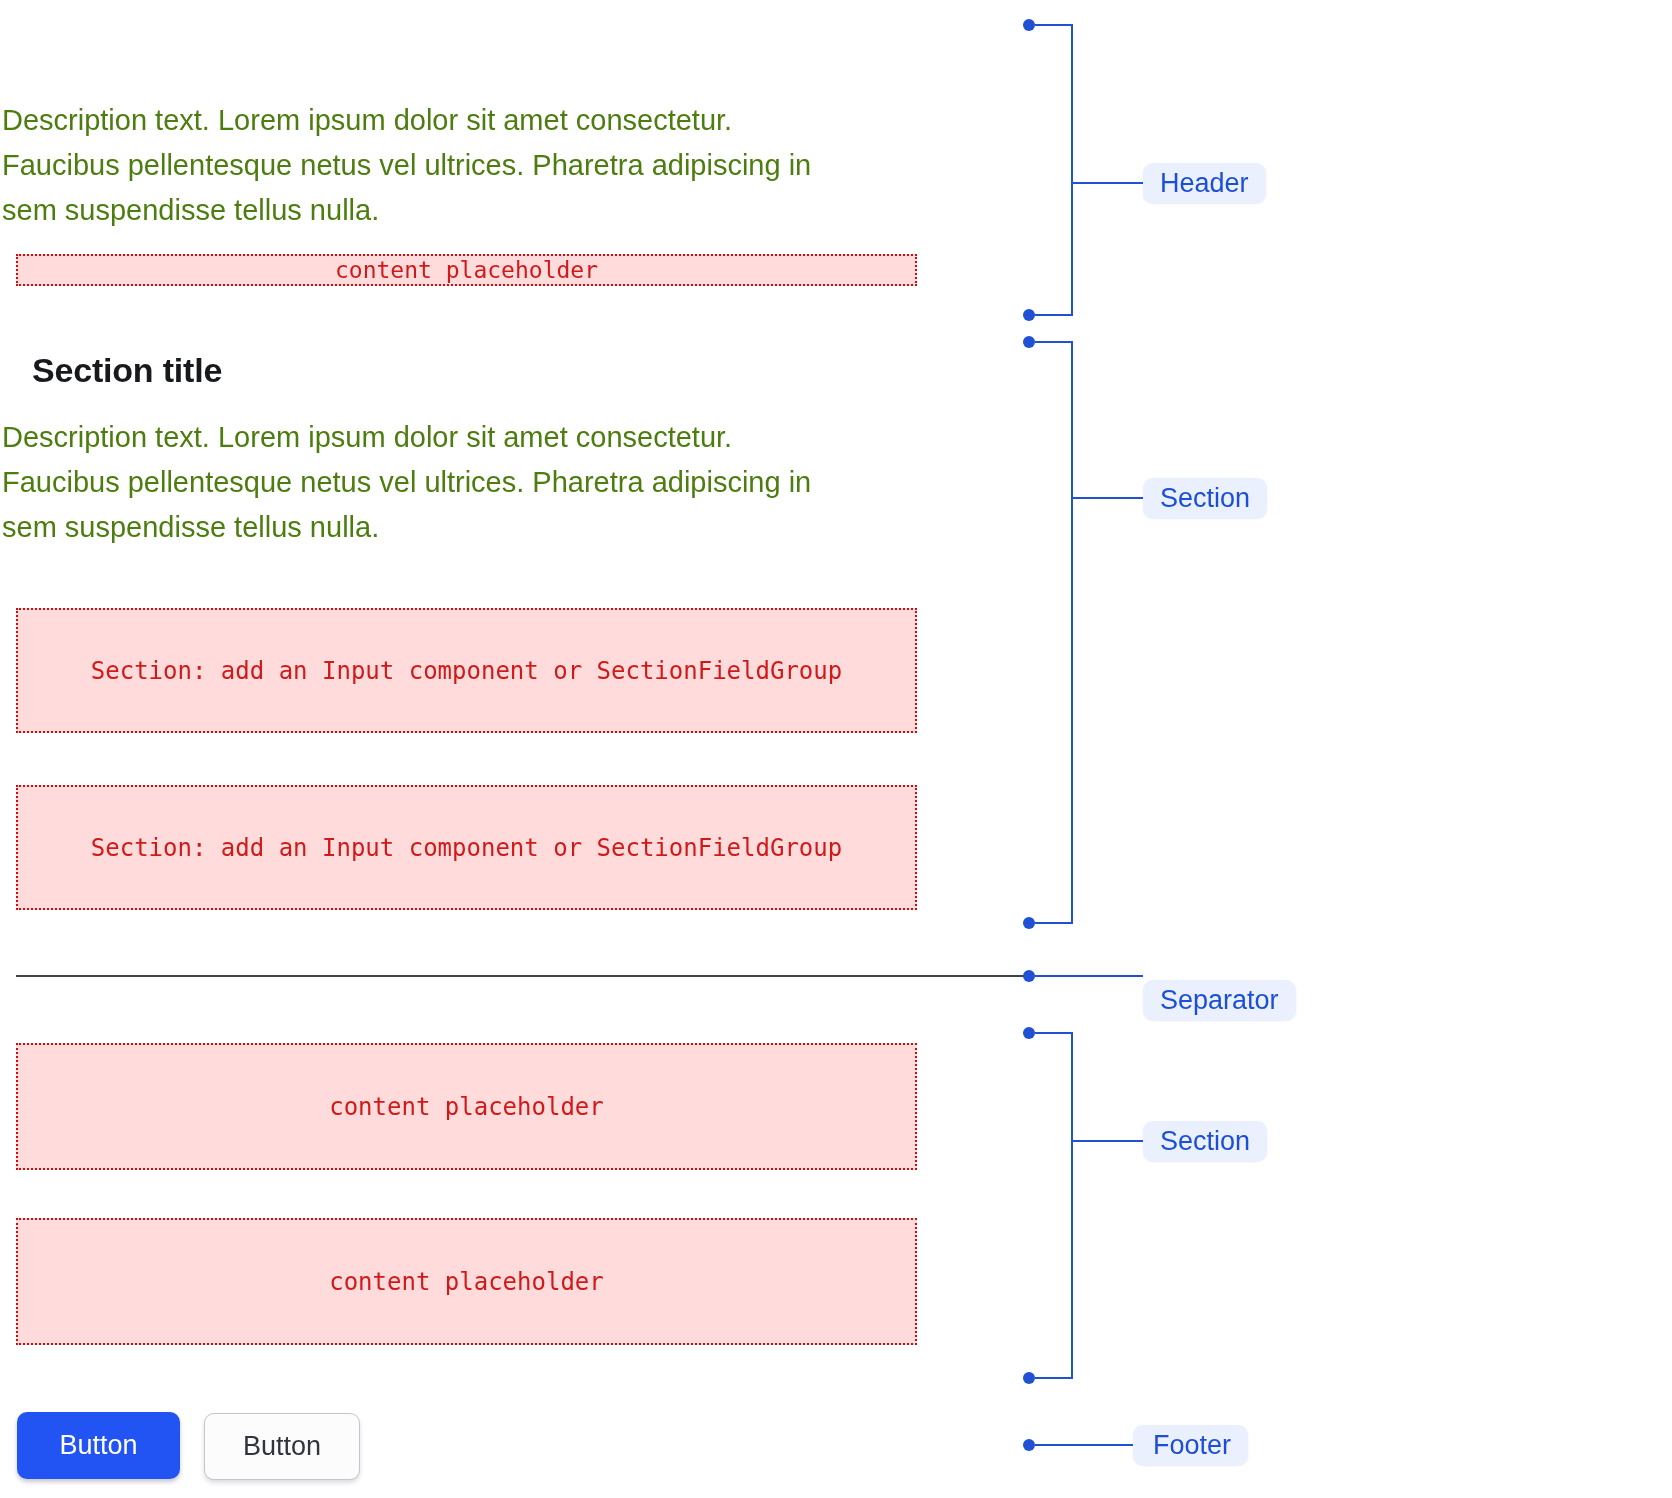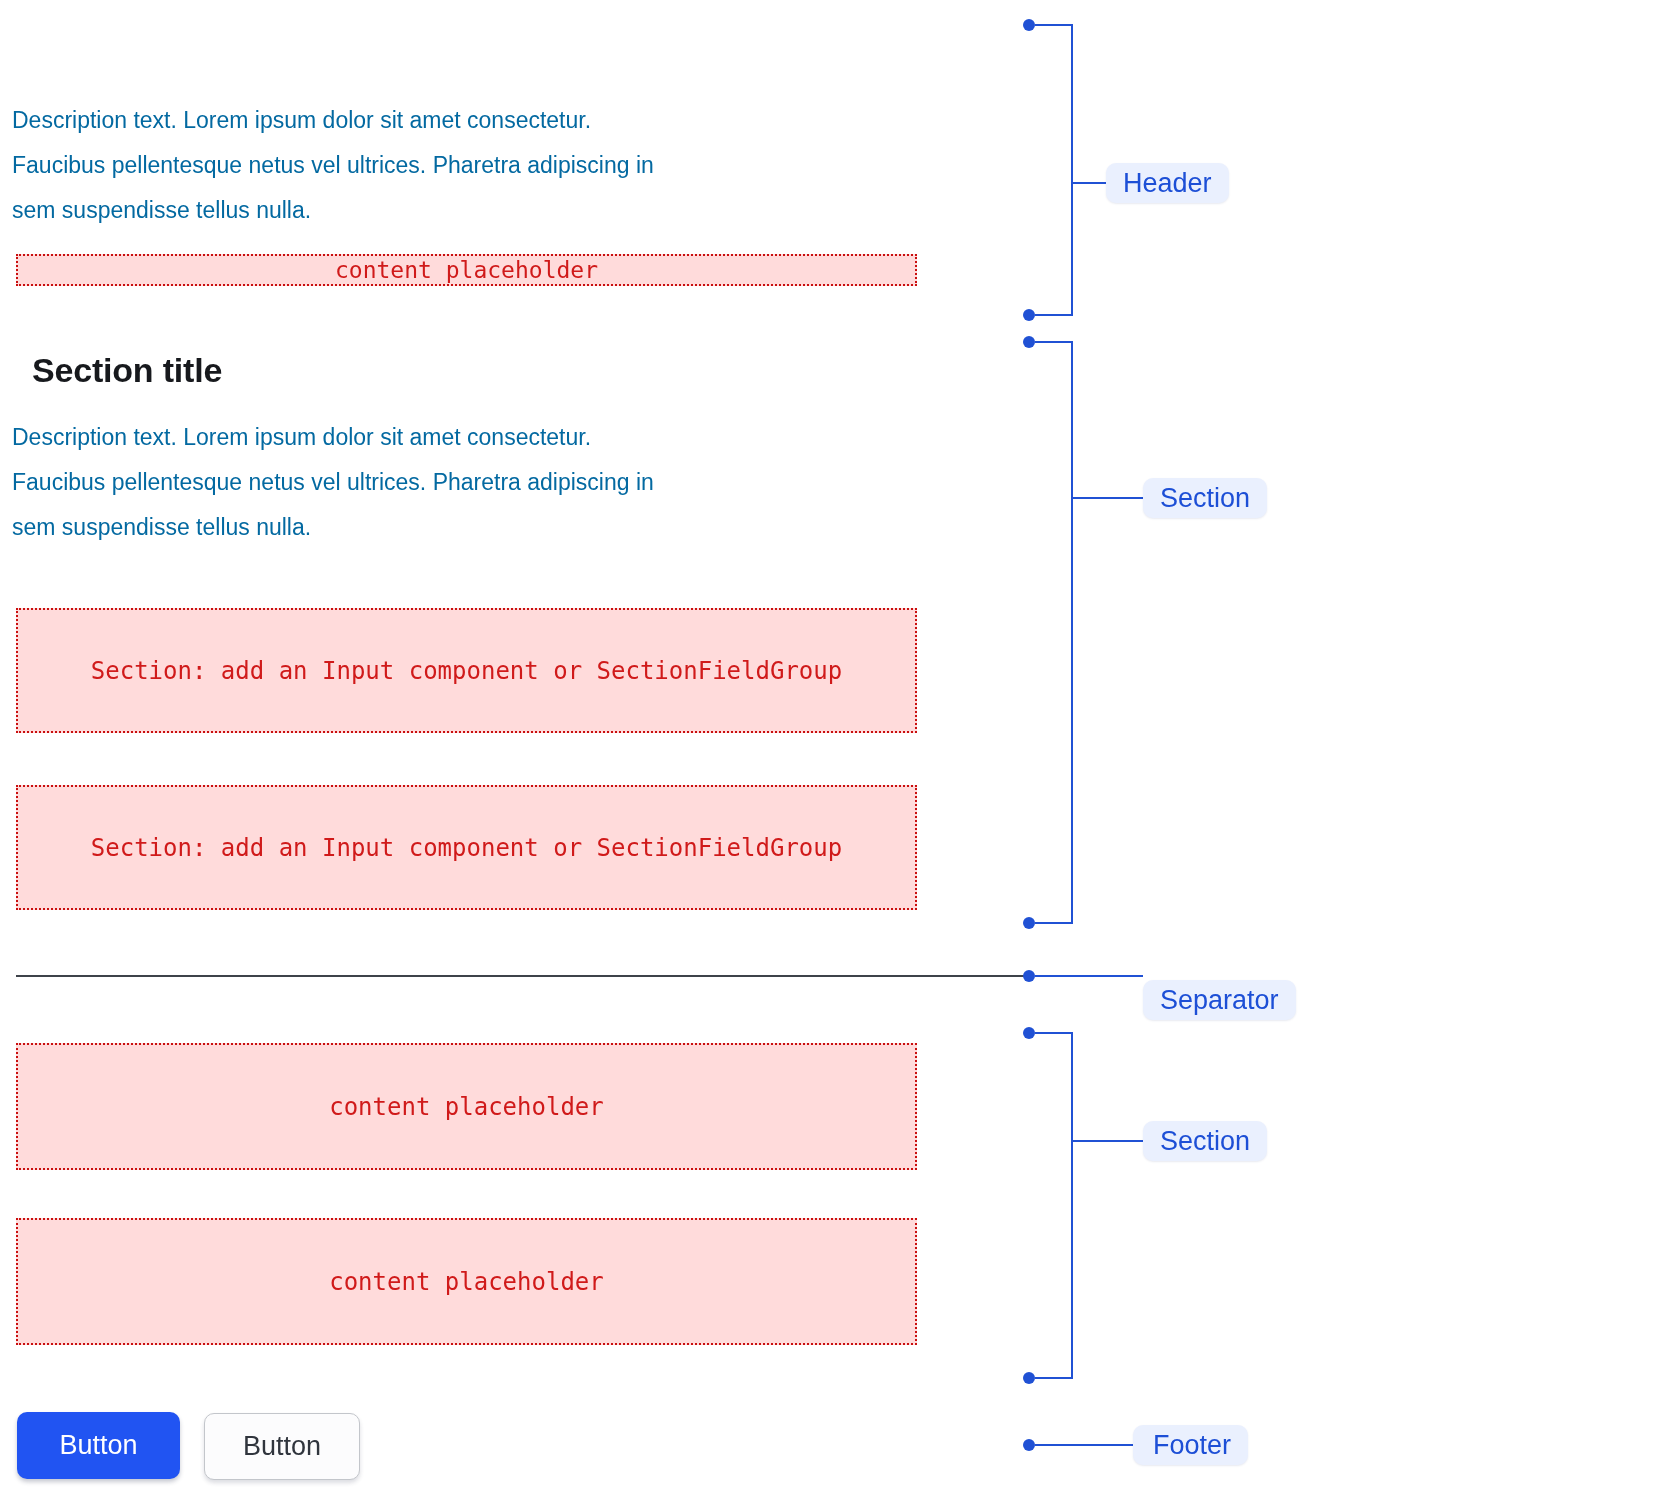--- a/index.html
+++ b/index.html
@@ -17,22 +17,22 @@
     left:16px;top:21px;
     font-size:46px;font-weight:600;color:#17191d;letter-spacing:-0.3px;
     line-height:55px;
   }
   .section-title{
     left:32px;top:350px;
     font-size:34px;font-weight:600;color:#17191d;letter-spacing:-0.2px;
     line-height:41px;
   }
   .desc{
-    left:12px;width:1000px;
-    font-size:23px;line-height:45px;color:#0369a1;
+    left:2px;width:1000px;
+    font-size:29px;line-height:45px;color:#4d7c0f;
     white-space:pre-line;
   }
   .desc-1{top:98px;}
   .desc-2{top:415px;}
 
   .placeholder{
     left:16px;width:901px;
     box-sizing:border-box;
     background:#ffdbdb;
     border:2px dotted #c90f0f;
@@ -130,21 +130,21 @@
     <span>content placeholder</span>
   </div>
 
   <button class="abs btn btn-primary">Button</button>
   <button class="abs btn btn-secondary">Button</button>
 
   <div class="abs dot" style="left:1023px;top:19px;"></div>
   <div class="abs dot" style="left:1023px;top:309px;"></div>
   <div class="abs bracket" style="left:1035px;top:24px;height:292px;"></div>
   <div class="abs hline" style="left:1073px;top:182px;width:70px;"></div>
-  <div class="abs ann-label" style="left:1106px;top:163px;">Header</div>
+  <div class="abs ann-label" style="left:1143px;top:163px;">Header</div>
 
   <div class="abs dot" style="left:1023px;top:336px;"></div>
   <div class="abs dot" style="left:1023px;top:917px;"></div>
   <div class="abs bracket" style="left:1035px;top:341px;height:583px;"></div>
   <div class="abs hline" style="left:1073px;top:497px;width:70px;"></div>
   <div class="abs ann-label" style="left:1143px;top:478px;">Section</div>
 
   <div class="abs dot" style="left:1023px;top:970px;"></div>
   <div class="abs hline" style="left:1035px;top:975px;width:108px;"></div>
   <div class="abs ann-label" style="left:1143px;top:956px;margin-top:24px;">Separator</div>

